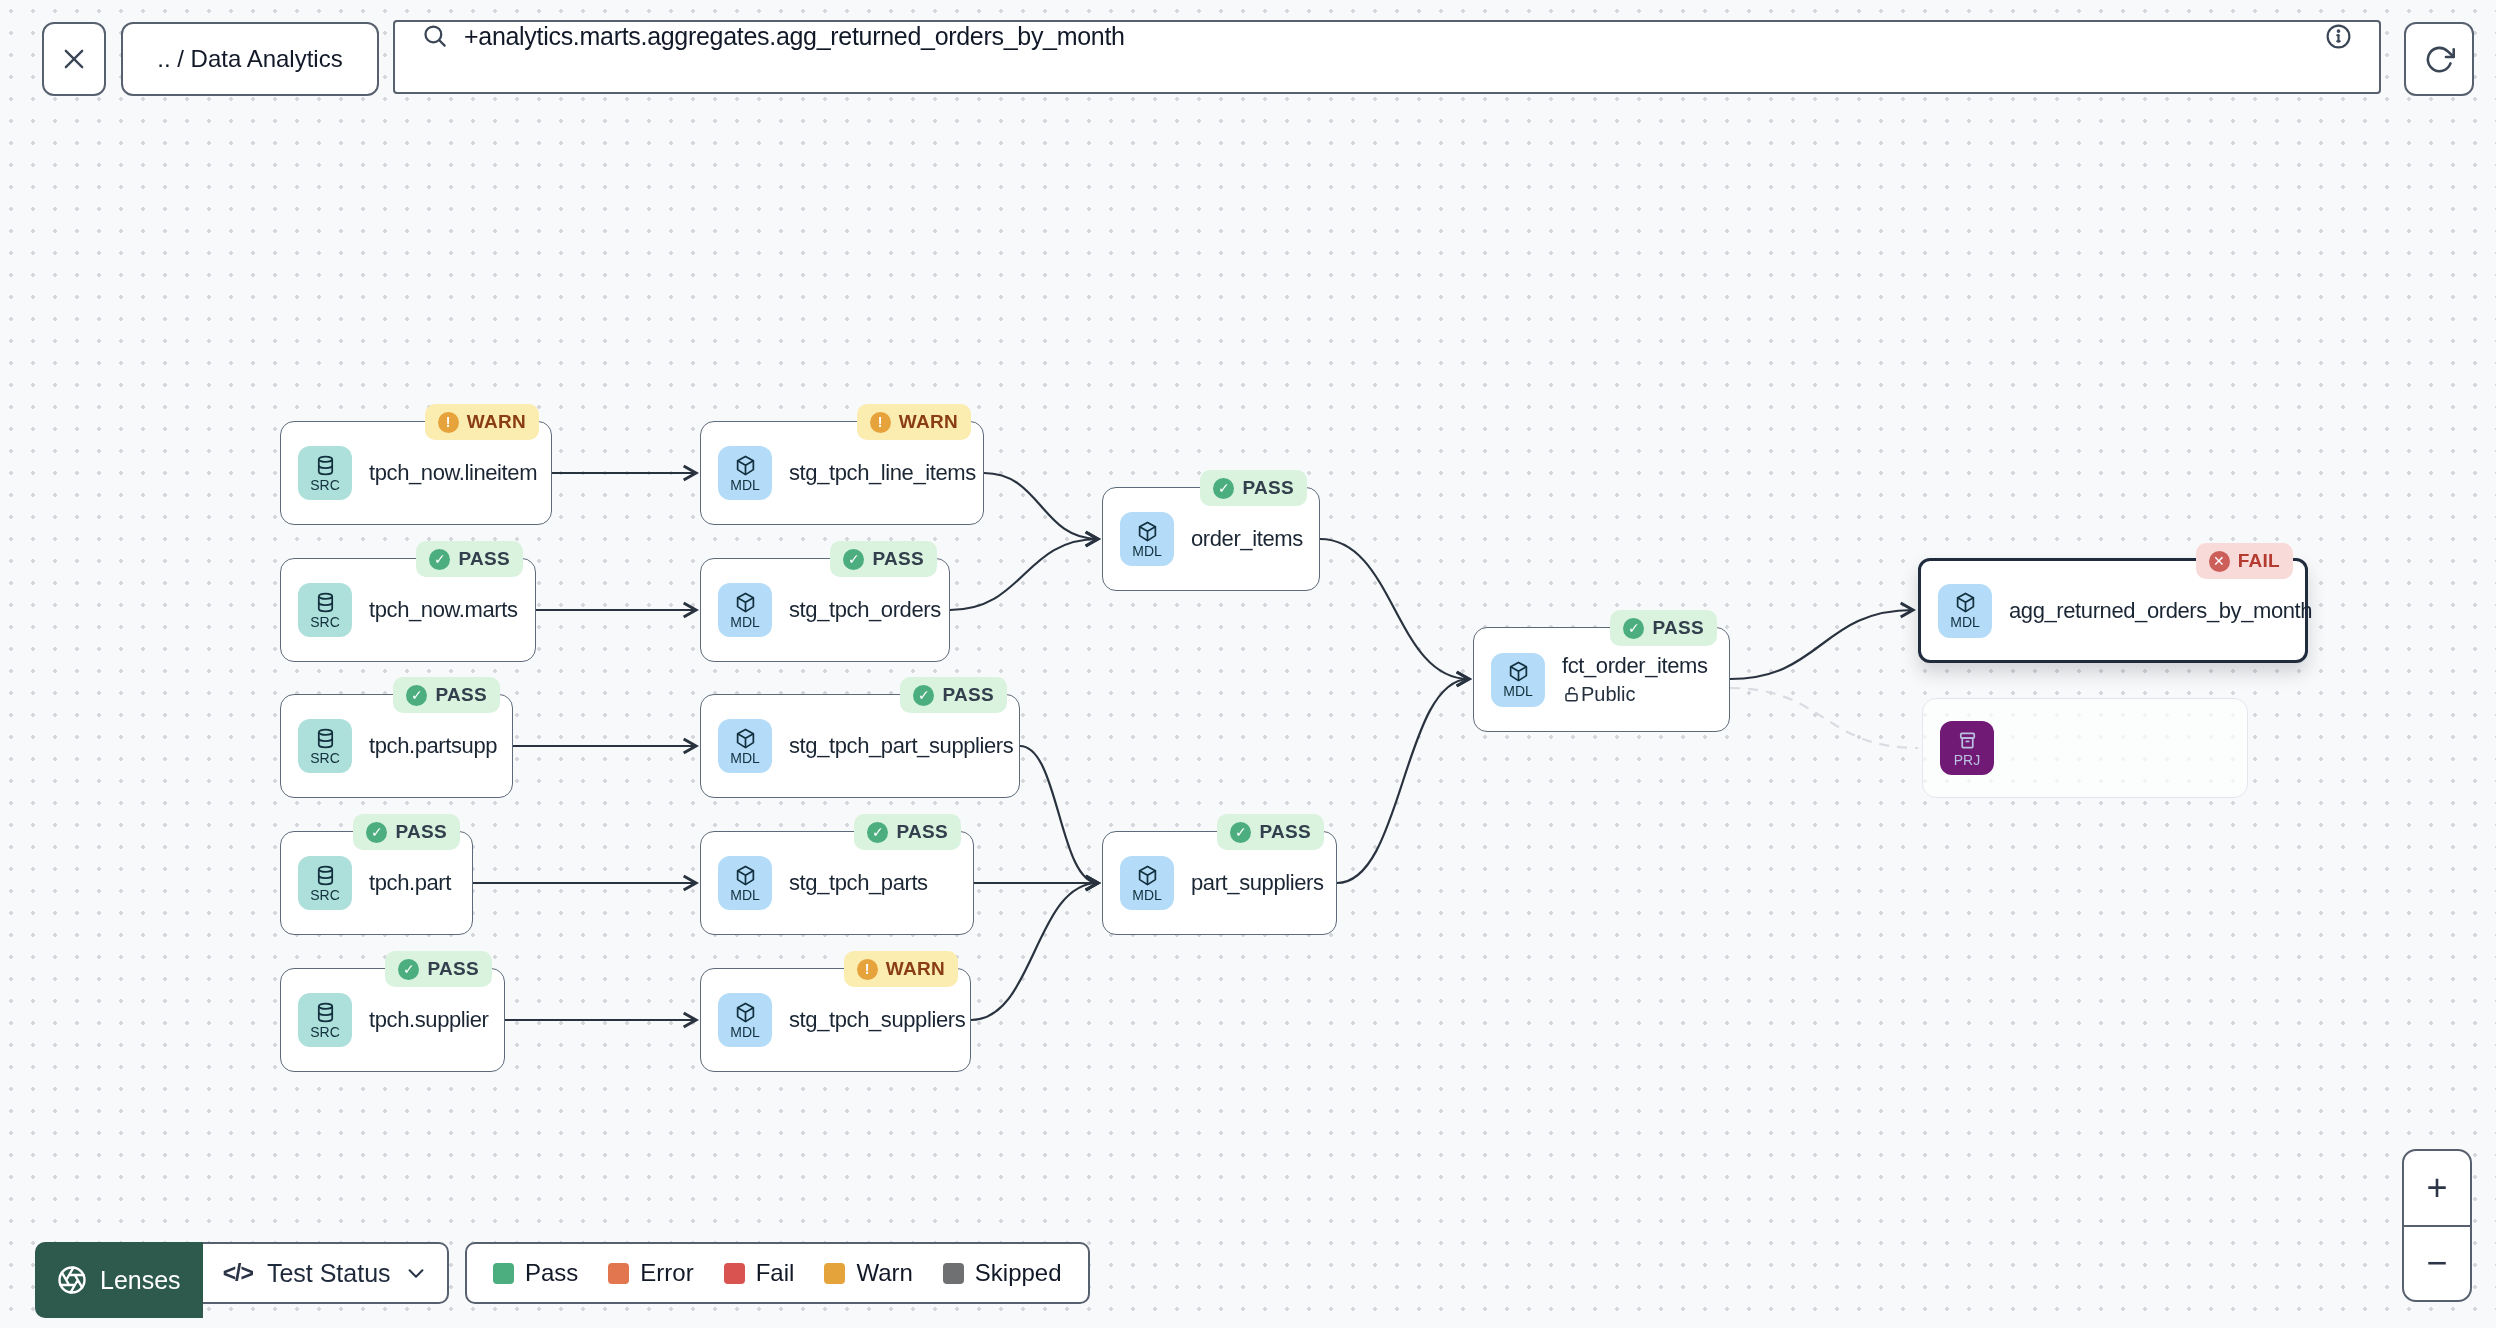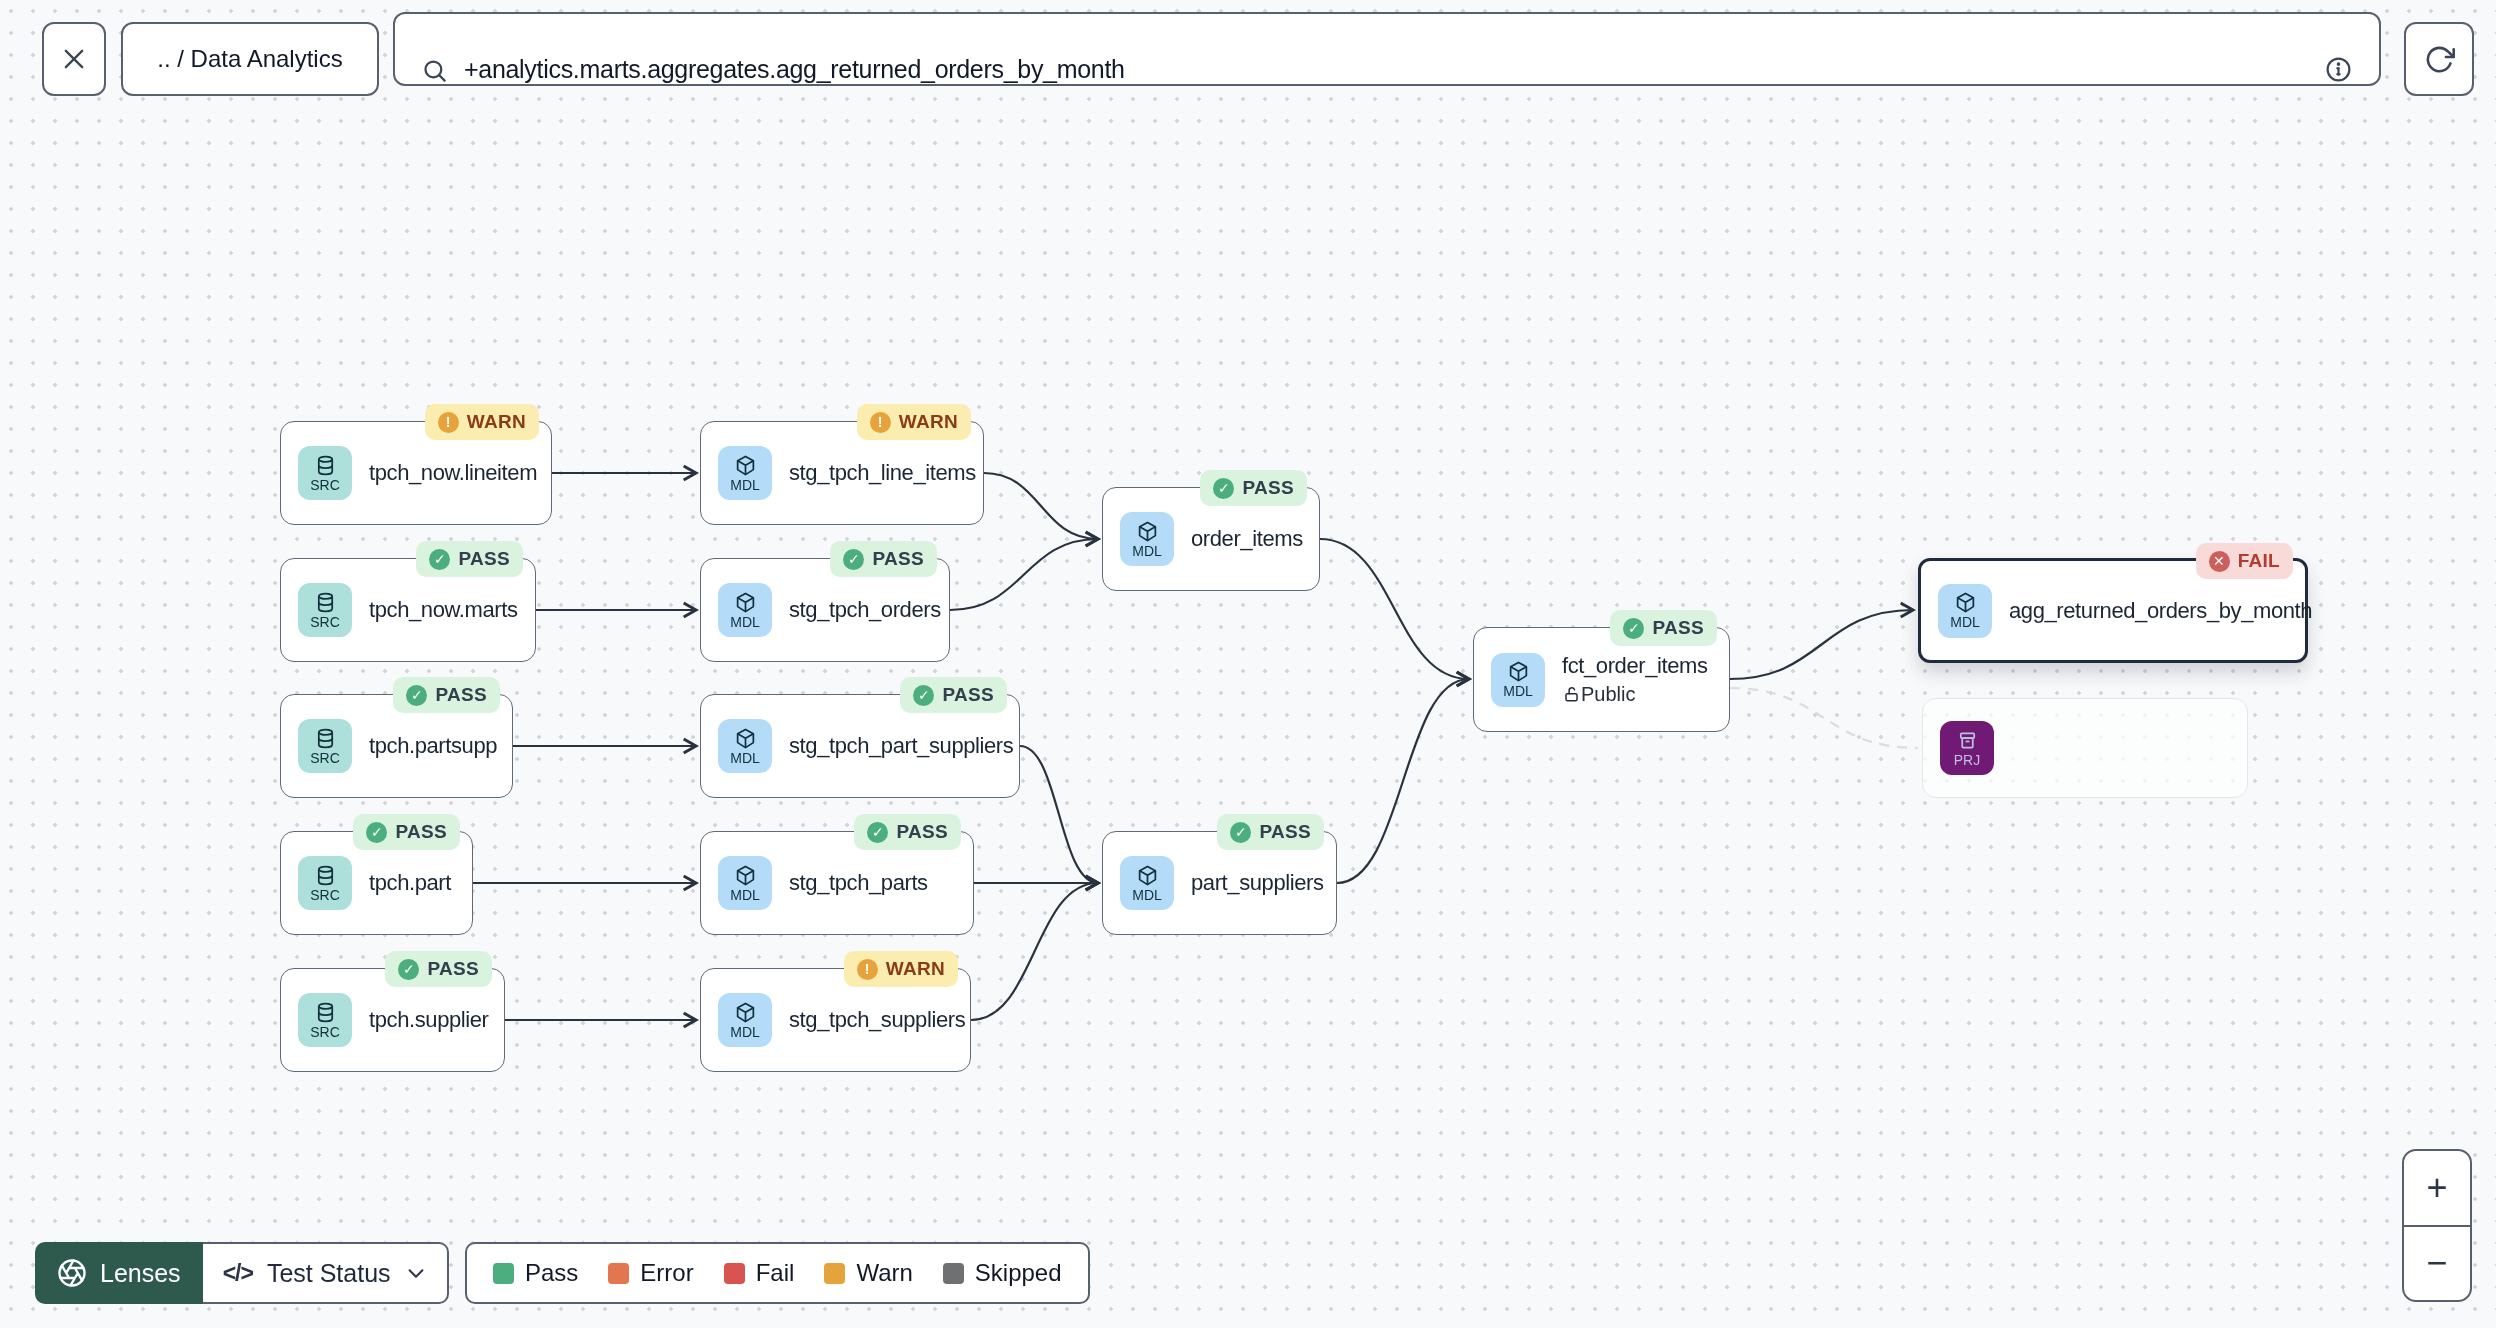--- a/index.html
+++ b/index.html
@@ -15,23 +15,23 @@
 
   
   .topbar-btn {
     position:absolute; top:22px; background:#fff; border:2px solid #57606e;
     border-radius:12px; display:flex; align-items:center; justify-content:center;
     height:74px; color:#2b3547; cursor:pointer;
   }
   .close-btn { left:42px; width:64px; }
   .breadcrumb-btn { left:121px; width:258px; font-size:24px; color:#111827; }
   .search-box {
-    position:absolute; top:12px; left:393px; width:1988px; height:74px;
-    background:#fff; border:2px solid #57606e; border-radius:12px;
-    display:flex; align-items:flex-end; padding:0 26px; gap:16px;
+    position:absolute; top:20px; left:393px; width:1988px; height:74px;
+    background:#fff; border:2px solid #57606e; border-radius:4px;
+    display:flex; align-items:flex-start; padding:0 26px; gap:16px;
   }
   .search-box input {
     flex:1; border:none; outline:none; background:transparent;
     font-family:inherit; font-size:25px; color:#111827; letter-spacing:-0.3px;
   }
   .refresh-btn { left:2404px; width:70px; }
   .icon-slate { color:#3a4656; }
   svg.ic { display:block; }
 
   
@@ -64,21 +64,21 @@
     font-size:19px; font-weight:700; letter-spacing:.3px;
   }
   .badge-dot {
     width:21px; height:21px; border-radius:50%; color:#fff; font-size:14px; font-weight:700;
     display:flex; align-items:center; justify-content:center; line-height:1;
   }
 
   
   .lens-group { position:absolute; left:35px; top:1242px; height:62px; display:flex; }
   .lenses-btn {
-    display:flex; align-items:center; gap:13px; padding:0 22px; height:62px;
+    display:flex; align-items:center; gap:13px; padding:0 22px; height:76px;
     background:#2d5a4d; color:#fff; border:none; border-radius:10px 0 0 10px;
     font-family:inherit; font-size:25px; cursor:pointer;
   }
   .lenses-btn svg { width:30px; height:30px; }
   .lens-select {
     display:flex; align-items:center; gap:14px; padding:0 20px; height:62px;
     background:#fff; color:#1e293b; border:2px solid #57606e; border-left:none;
     border-radius:0 10px 10px 0; font-family:inherit; font-size:25px; cursor:pointer;
   }
   .code-glyph { font-weight:700; font-size:23px; letter-spacing:-1px; color:#2b3547; }

